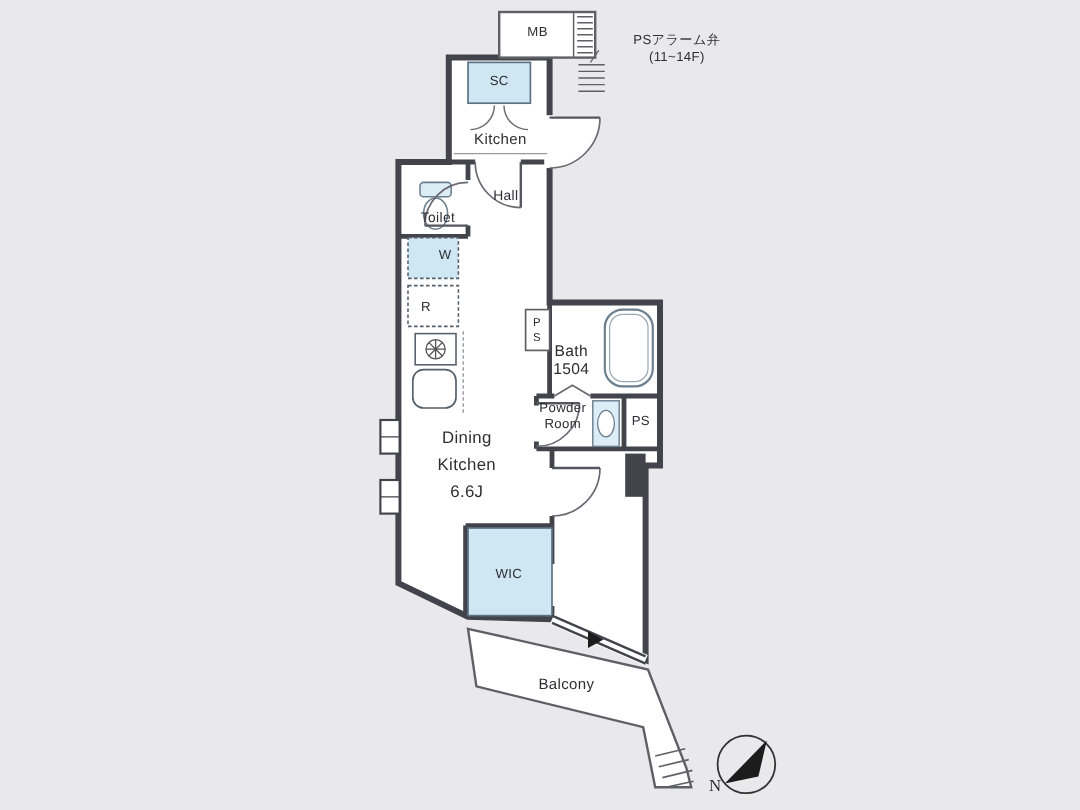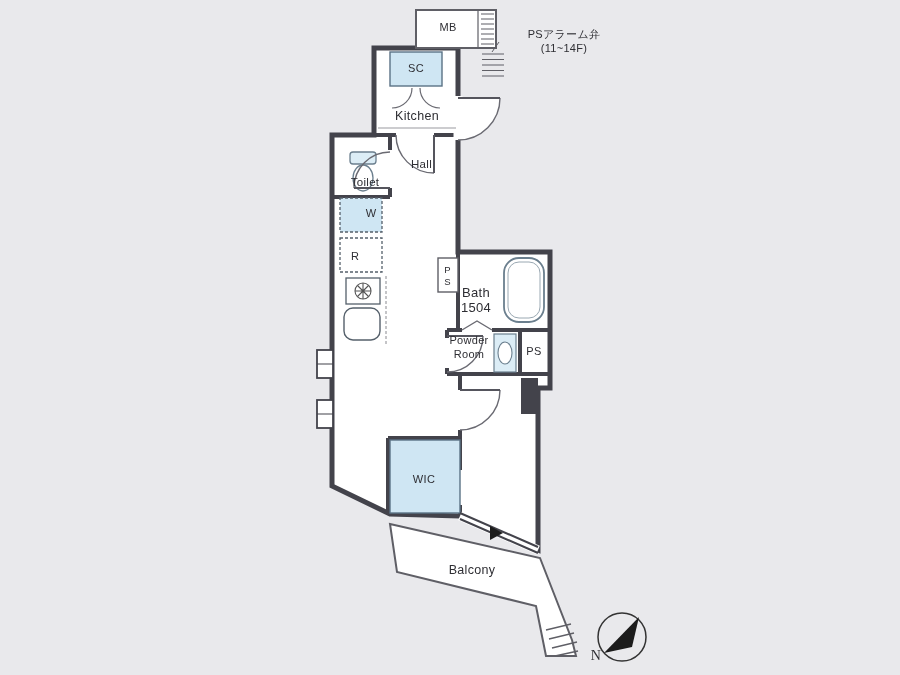--- a/index.html
+++ b/index.html
@@ -157,19 +157,24 @@
     <div>1504</div>
   </div>
 
   <div class="lbl fs11" style="left:442px;top:334px;width:54px;line-height:13.5px;">
     <div>Powder</div>
     <div>Room</div>
   </div>
 
   <div class="lbl fs11" style="left:519px;top:345px;width:30px;">PS</div>
 
+  <div class="lbl room-lg" style="left:347px;top:353px;width:84px;">
+    <div>Dining</div>
+    <div>Kitchen</div>
+    <div>6.6J</div>
+  </div>
 
 
   <div class="lbl fs11" style="left:398px;top:473px;width:52px;">WIC</div>
   <div class="lbl fs125" style="left:430px;top:563px;width:84px;">Balcony</div>
   <div class="lbl fs14 serif" style="left:588px;top:648px;width:16px;">N</div>
 
 </div>
 
 </body></html>

